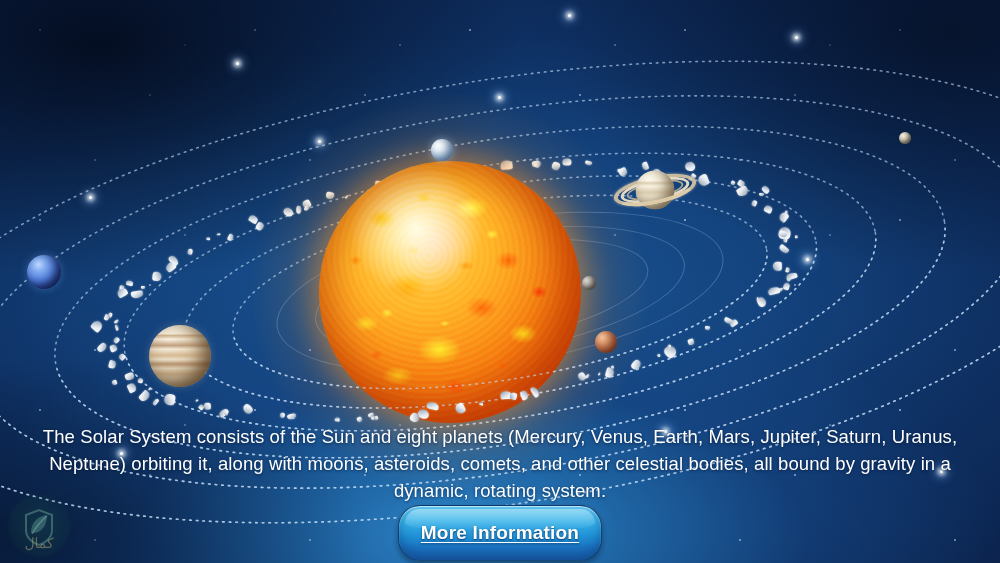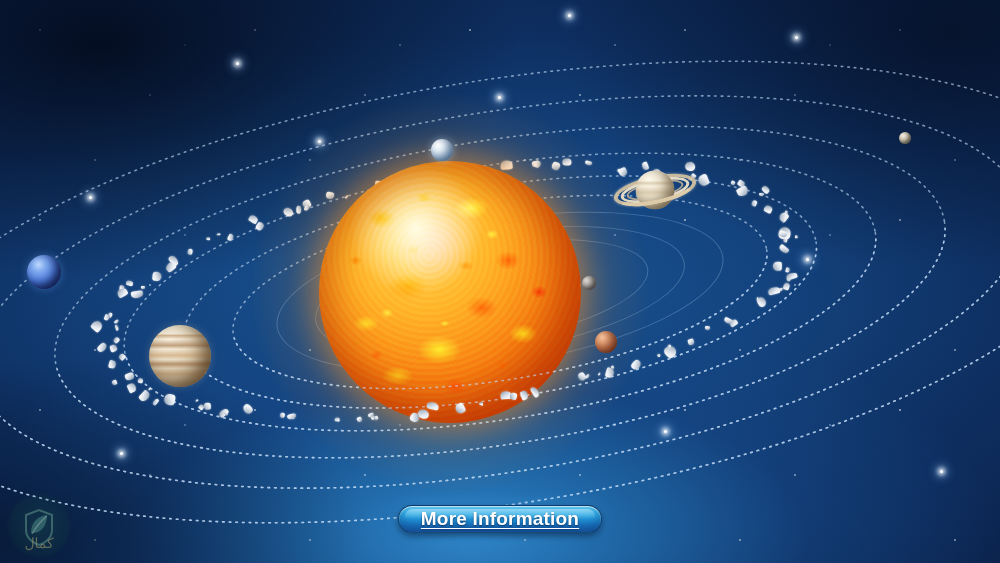--- a/index.html
+++ b/index.html
@@ -254,21 +254,21 @@
 
   
   .btn-wrap{
     position:absolute; left:0; right:0; top:505px;
     display:flex; justify-content:center;
     z-index:31;
   }
   .btn{
     position:relative;
     display:inline-flex; align-items:center; justify-content:center;
-    min-width:203px; height:28px;
+    min-width:203px; height:56px;
     padding:4px 22px;
     border-radius:22px;
     border:1px solid rgba(10,52,96,.85);
     background:linear-gradient(180deg,#5fc8f2 0%,#33b0e8 30%,#1f8ed4 58%,#1b74c2 78%,#1c63b2 100%);
     box-shadow:
       inset 0 1px 1px rgba(255,255,255,.65),
       inset 0 -6px 12px rgba(8,50,110,.45),
       0 3px 7px rgba(2,18,45,.55),
       0 0 16px rgba(70,180,245,.30);
     color:#ffffff;
@@ -518,20 +518,21 @@
 
   <div class="saturn-wrap" id="saturn" style="left: 607px; top: 162px; width: 96px; height: 56px;">
     <div class="saturn-ring ring-outer"></div>
     <div class="saturn-ring ring-mid"></div>
     <div class="saturn-ring ring-inner"></div>
     <div class="saturn-body"></div>
     <div class="ring-front"></div>
   </div>
 
 
+  <p class="desc">The Solar System consists of the Sun and eight planets (Mercury, Venus, Earth, Mars, Jupiter, Saturn, Uranus, Neptune) orbiting it, along with moons, asteroids, comets, and other celestial bodies, all bound by gravity in a dynamic, rotating system.</p>
 
   <div class="btn-wrap">
     <button class="btn">More Information</button>
   </div>
 
   <div class="watermark">
     <svg width="46" height="46" viewBox="0 0 46 46">
       <path d="M10 12 L23 7 L36 12 L36 27 C36 35 29 40 23 42 C17 40 10 35 10 27 Z" fill="none" stroke="rgba(120,180,160,0.50)" stroke-width="2"></path>
       <path d="M15 30 C15 18 23 13 31 12 C31 24 24 31 15 30 Z" fill="rgba(110,185,165,0.42)"></path>
       <path d="M16 31 C20 24 26 17 31 13" fill="none" stroke="rgba(230,240,235,0.35)" stroke-width="1.4"></path>

